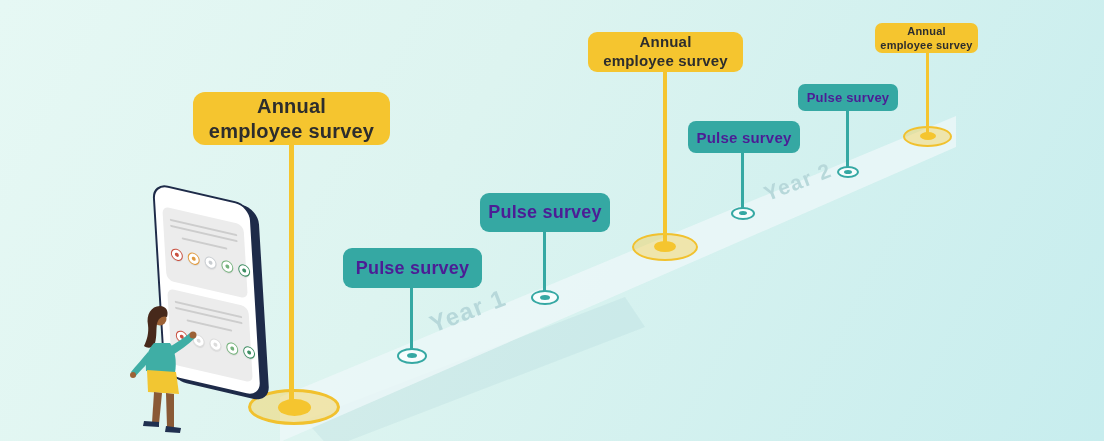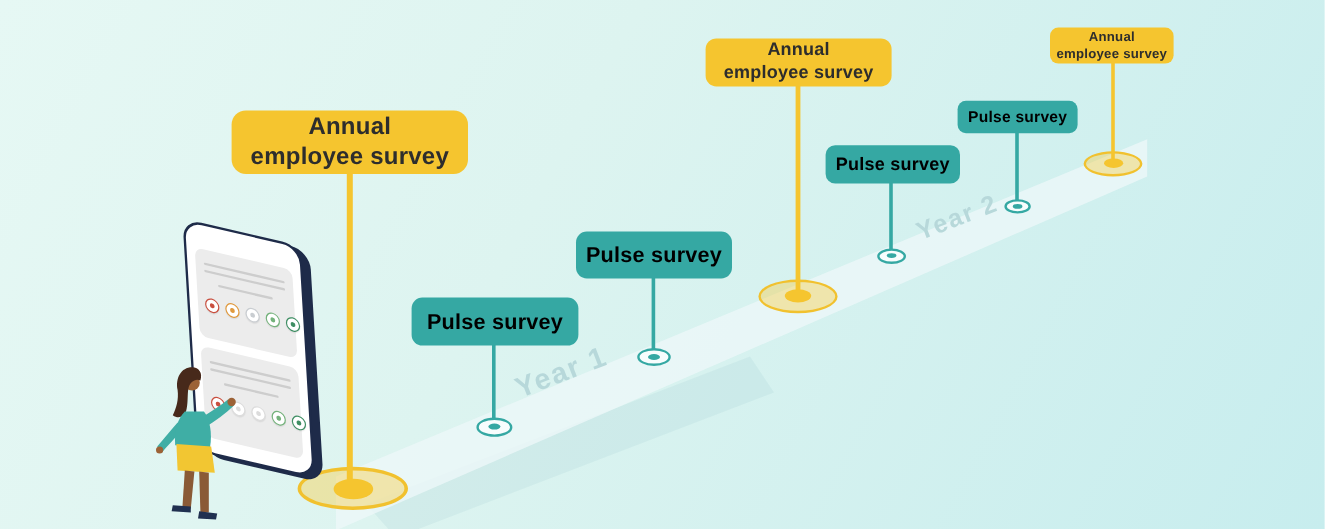--- a/index.html
+++ b/index.html
@@ -44,21 +44,21 @@
     border:2px solid var(--pulse-teal);box-sizing:border-box;}
   .marker-dot{position:absolute;z-index:7;border-radius:50%;background:var(--pulse-teal);}
   .m1{left:397px;top:348px;width:30px;height:16px;}  .m1d{left:407px;top:353px;width:10px;height:5px;}
   .m2{left:531px;top:290px;width:28px;height:15px;}  .m2d{left:540px;top:295px;width:10px;height:5px;}
   .m3{left:731px;top:207px;width:24px;height:13px;}  .m3d{left:739px;top:211px;width:8px;height:4px;}
   .m4{left:837px;top:166px;width:22px;height:12px;}  .m4d{left:844px;top:170px;width:8px;height:4px;}
   
   .sign{position:absolute;z-index:9;display:flex;flex-direction:column;align-items:center;
     justify-content:center;text-align:center;font-weight:700;letter-spacing:.2px;}
   .sign.annual{background:var(--annual-yellow);color:var(--sign-text-dark);}
-  .sign.pulse{background:var(--pulse-teal);color:#000000;}
+  .sign.pulse{background:var(--pulse-teal);color:#4c1d95;}
   .sign-0{left:193px;top:92px;width:197px;height:53px;border-radius:12px;font-size:20px;line-height:1.22;}
   .sign-1{left:343px;top:248px;width:139px;height:40px;border-radius:9px;font-size:18px;}
   .sign-2{left:480px;top:193px;width:130px;height:39px;border-radius:9px;font-size:18px;}
   .sign-3{left:588px;top:32px;width:155px;height:40px;border-radius:9px;font-size:15px;line-height:1.25;}
   .sign-4{left:688px;top:121px;width:112px;height:32px;border-radius:8px;font-size:15px;}
   .sign-5{left:798px;top:84px;width:100px;height:27px;border-radius:7px;font-size:13px;}
   .sign-6{left:875px;top:23px;width:103px;height:30px;border-radius:7px;font-size:11px;line-height:1.3;}
   
   .phone{position:absolute;z-index:7;left:152px;top:182px;width:96px;height:190px;
     background:#fff;border:2px solid var(--phone-edge);border-radius:16px;

